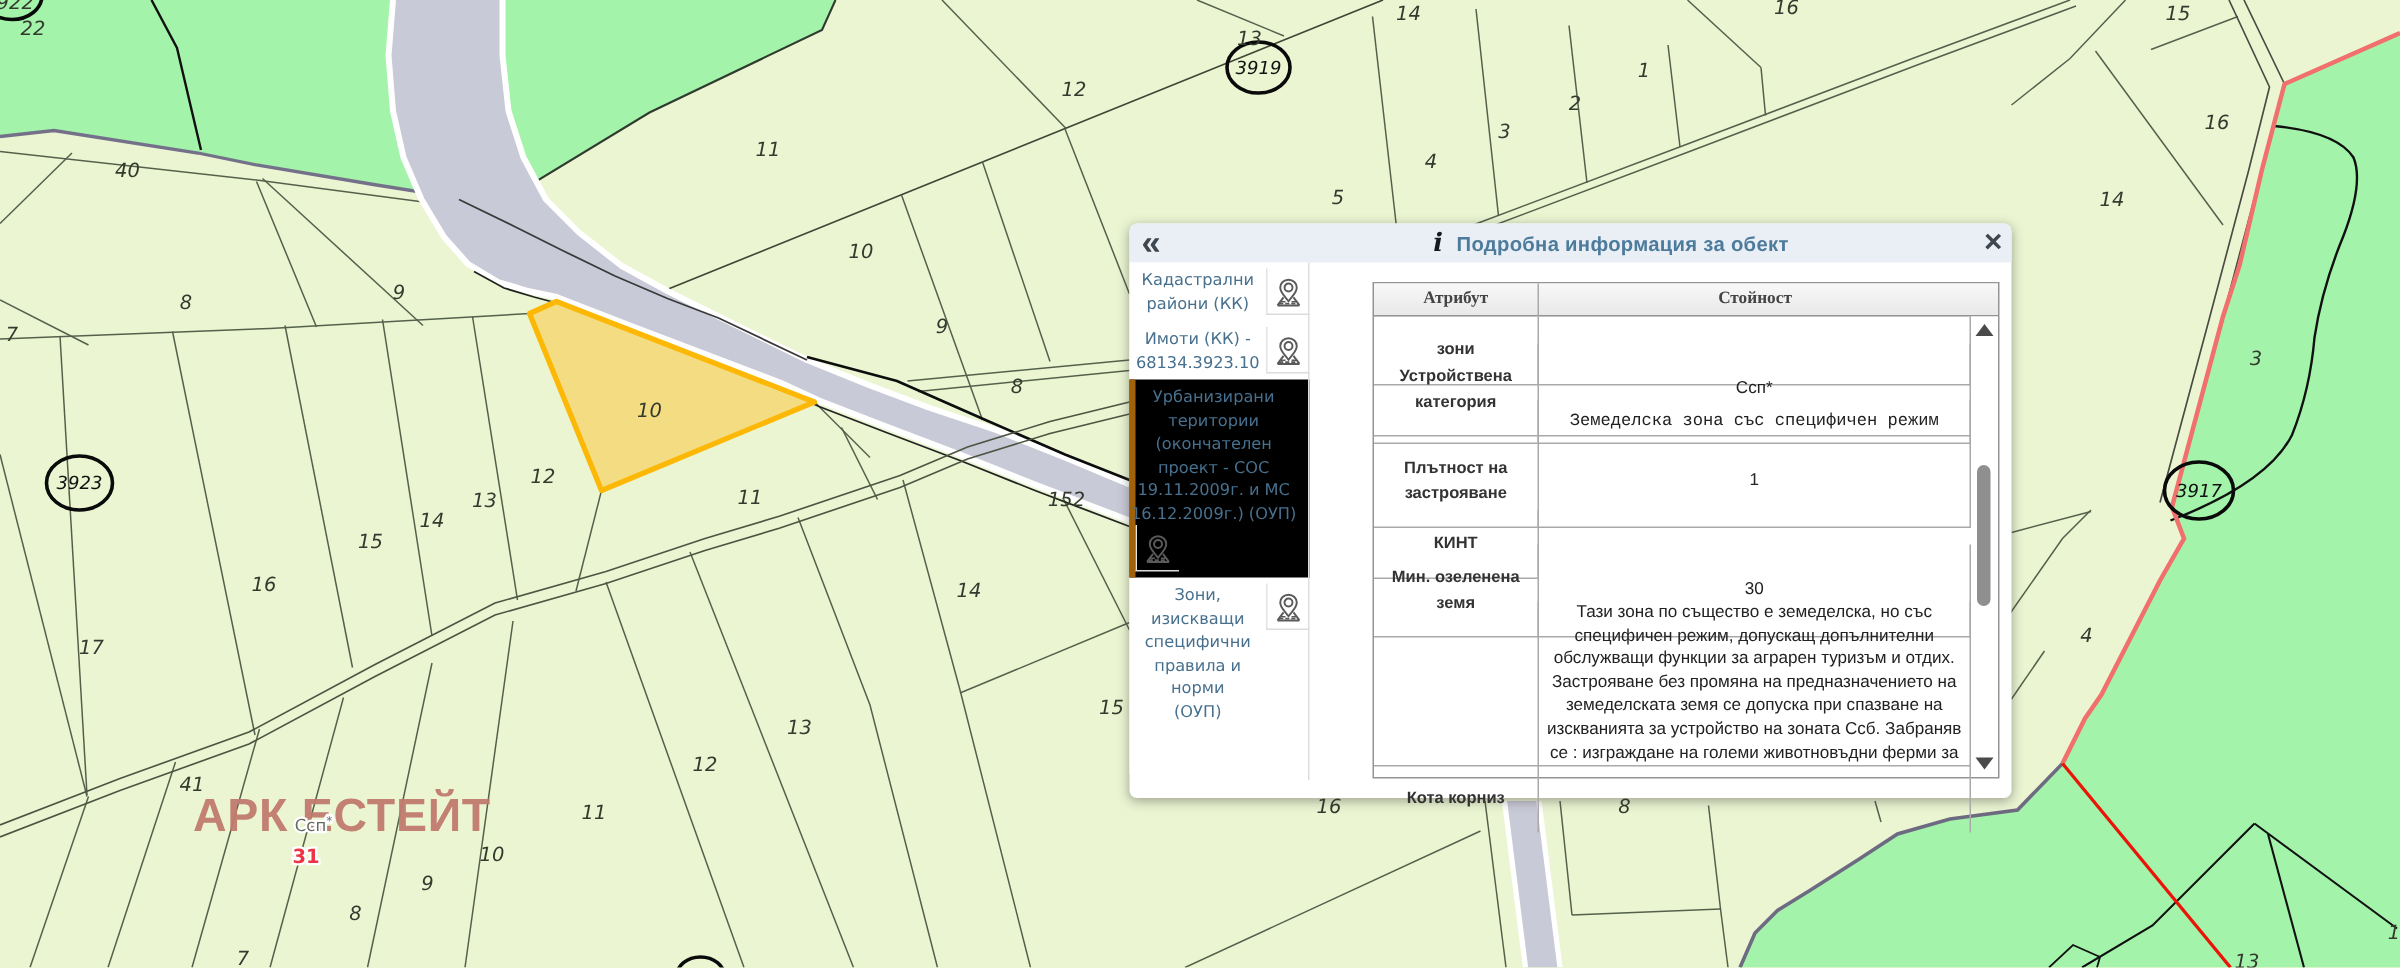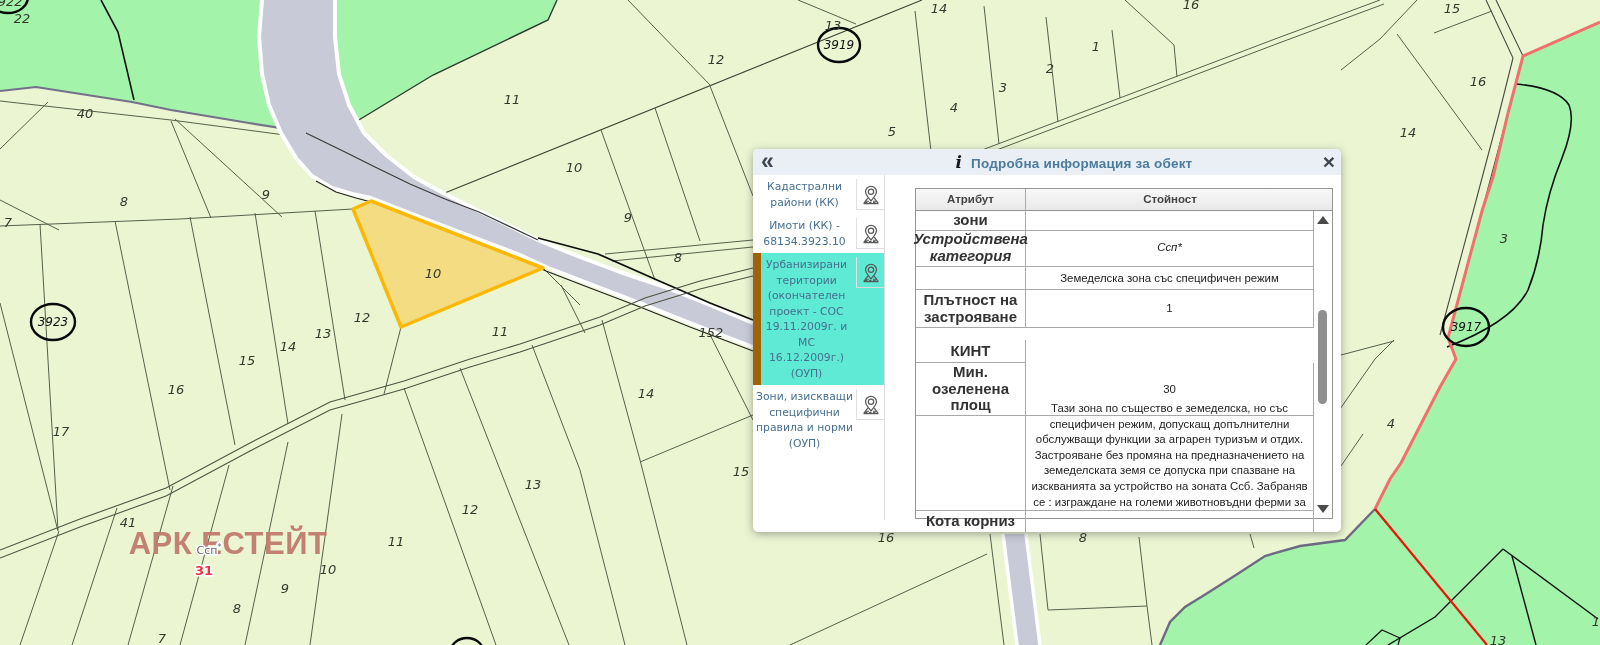--- a/index.html
+++ b/index.html
@@ -16,37 +16,37 @@
   #panel{position:absolute;left:753px;top:149px;width:588px;height:383px;background:#fff;
          border-radius:5px;box-shadow:0 2px 8px rgba(60,60,60,.45);font-family:"Liberation Sans",sans-serif;}
   #panel-header{position:absolute;left:0;top:0;right:0;height:26px;background:#e9eff5;
                 border-radius:5px 5px 0 0;}
   #collapse-btn{position:absolute;left:8px;top:0px;font-size:23px;font-weight:bold;color:#3e4650;cursor:pointer;line-height:25px;}
   #panel-title-wrap{position:absolute;left:54px;right:0;top:0;height:26px;text-align:center;line-height:26px;}
   #info-icon{font-family:"DejaVu Serif",serif;font-style:italic;font-weight:bold;font-size:17px;color:#16191d;margin-right:9px;}
   #panel-title{font-size:13.5px;font-weight:bold;color:#4d7b9c;letter-spacing:.2px;}
   #close-btn{position:absolute;right:6px;top:0px;font-size:21px;font-weight:bold;color:#3e4650;cursor:pointer;line-height:25px;}
 
-  #sidebar{position:absolute;left:0;top:26px;width:132px;bottom:12px;background:#fff;border-radius:0 0 0 5px;}
+  #sidebar{position:absolute;left:0;top:26px;width:120px;bottom:12px;background:#fff;border-radius:0 0 0 5px;}
   #sidebar:after{content:"";position:absolute;right:0;top:0;bottom:0;width:1px;background:#ddd;}
   .side-item{display:flex;align-items:flex-start;padding:4px 0 4px 0;position:relative;cursor:pointer;}
-  .side-item.selected{background:#5eead4;border-left:8px solid #a16207;}
+  .side-item.selected{background:#000000;border-left:4px solid #a16207;flex-direction:column;}
   .side-label{flex:1;text-align:center;font-family:"DejaVu Sans",sans-serif;font-size:10.8px;line-height:15.5px;color:#47708e;white-space:pre-line;padding:0 1px;}
   .side-item.selected .side-label{margin-left:-4px;}
   .side-icon{width:29px;height:31px;box-sizing:border-box;display:flex;justify-content:center;border-left:1px solid #e2e2e2;border-bottom:1px solid #dcdcdc;padding-top:5px;}
   .side-icon svg{width:22px;height:24px;}
 
   #attr-table{position:absolute;left:162px;top:39px;width:418px;height:331px;border:1px solid #949494;box-sizing:border-box;background:#fff;}
   #thead{display:grid;grid-template-columns:110px 288px 18px;height:22px;background:linear-gradient(#f8f8f8,#e8e8e8);}
-  #thead .hc{font-size:11.5px;font-weight:bold;color:#444;text-align:center;line-height:21px;border-bottom:1px solid #949494;}
+  #thead .hc{font-size:11.5px;font-weight:bold;color:#444;text-align:center;line-height:21px;border-bottom:1px solid #949494;font-family:Liberation Serif, serif;}
   #thead .hc.a{border-right:1px solid #a9a9a9;}
   #tbody{position:relative;}
   .trow{display:grid;grid-template-columns:110px 288px;}
-  .tattr{font-size:15px;font-weight:bold;color:#333;text-align:center;border-right:1px solid #a9a9a9;border-bottom:1px solid #a9a9a9;
-         display:flex;align-items:center;justify-content:center;line-height:16.5px;padding:1px 2px;box-sizing:border-box;}
+  .tattr{font-size:11px;font-weight:bold;color:#333;text-align:center;border-right:1px solid #a9a9a9;border-bottom:1px solid #a9a9a9;
+         display:flex;align-items:center;justify-content:center;line-height:16.5px;padding:14px 2px;box-sizing:border-box;}
   .tval{font-size:11.4px;color:#222;text-align:center;border-right:1px solid #a9a9a9;border-bottom:1px solid #a9a9a9;
         display:flex;align-items:center;justify-content:center;line-height:16.5px;white-space:pre-line;box-sizing:border-box;}
   .trow:last-child .tattr,.trow:last-child .tval{border-bottom:none;}
   .trow.longrow .tval{line-height:15.6px;}
 
   
   #vscroll{position:absolute;right:0;top:22px;width:18px;bottom:0;background:#fff;}
   .arrow{position:absolute;left:3px;width:0;height:0;border-left:6px solid transparent;border-right:6px solid transparent;}
   #arrow-up{top:5px;border-bottom:8px solid #4a4a4a;}
   #arrow-down{bottom:5px;border-top:8px solid #4a4a4a;}
@@ -284,40 +284,40 @@
     <div id="thead">
       <div class="hc a">Атрибут</div>
       <div class="hc">Стойност</div>
       <div class="hc"></div>
     </div>
     <div id="tbody">
         <div class="trow" style="height: 18px;">
           <div class="tattr">зони</div>
           <div class="tval"></div>
         </div>
-        <div class="trow" style="height: 38px; font-style: italic;">
+        <div class="trow" style="height: 38px;">
           <div class="tattr">Устройствена
 категория</div>
           <div class="tval">Ссп*</div>
         </div>
-        <div class="trow" style="height: 23px;">
+        <div class="trow" style="height: 23px; font-family: Liberation Mono, monospace;">
           <div class="tattr"></div>
           <div class="tval">Земеделска зона със специфичен режим</div>
         </div>
         <div class="trow" style="height: 38px;">
           <div class="tattr">Плътност на
 застрояване</div>
           <div class="tval">1</div>
         </div>
         <div class="trow" style="height: 23px; margin-top: 12px;">
           <div class="tattr">КИНТ</div>
         </div>
         <div class="trow" style="height: 38px;">
           <div class="tattr">Мин. озеленена
-площ</div>
+земя</div>
           <div class="tval">30</div>
         </div>
         <div class="trow longrow" style="height: 109px;">
           <div class="tattr"></div>
           <div class="tval">Тази зона по същество е земеделска, но със
 специфичен режим, допускащ допълнителни
 обслужващи функции за аграрен туризъм и отдих.
 Застрояване без промяна на предназначението на
 земеделската земя се допуска при спазване на
 изскванията за устройство на зоната Ссб. Забраняв

